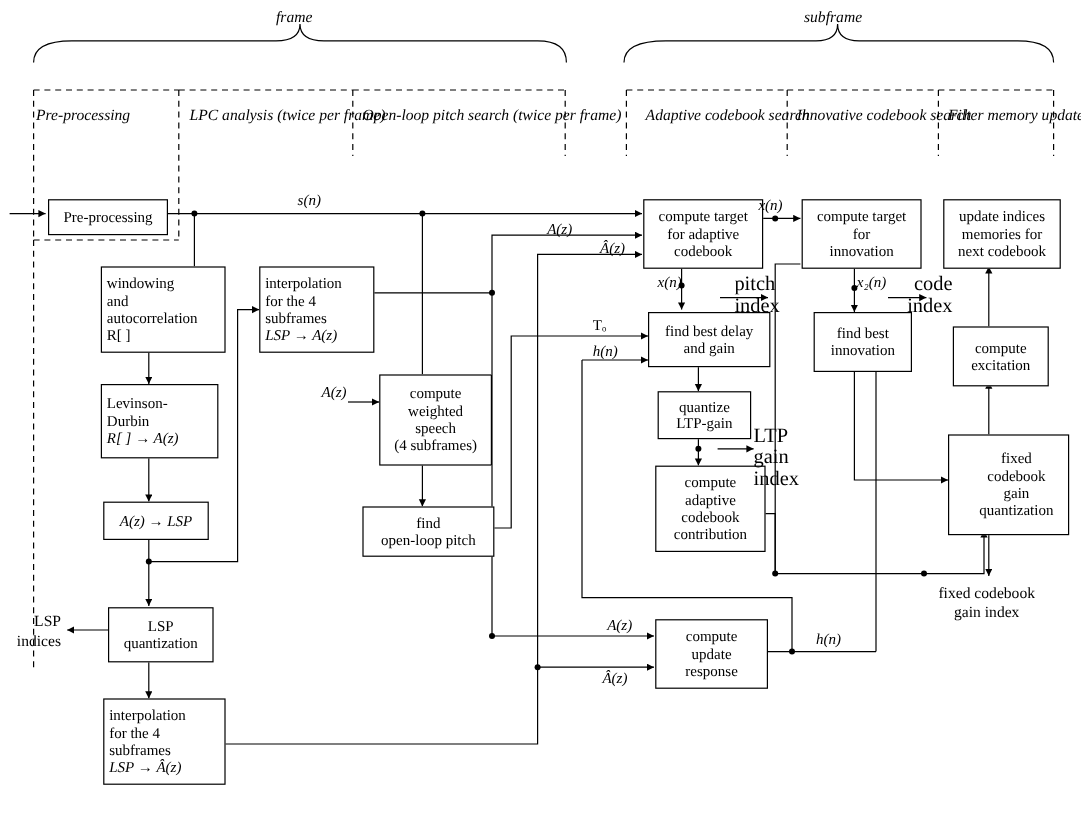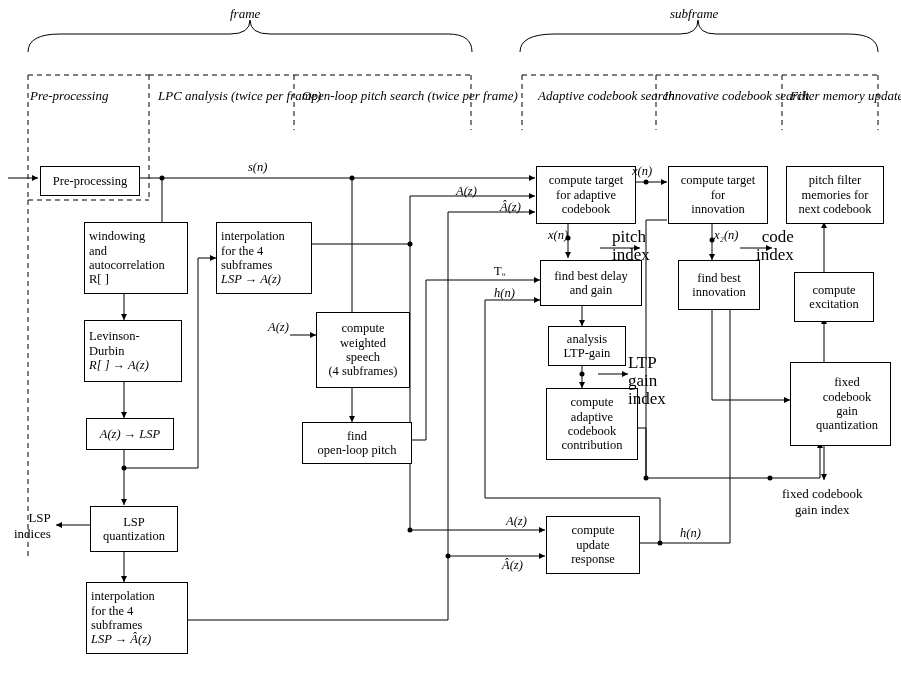--- a/index.html
+++ b/index.html
@@ -262,21 +262,21 @@
     <span>for adaptive</span>
     <span>codebook</span>
   </div>
 
   <div class="node" style="left:540px; top:260px; width:92px; height:40px;">
     <span>find best delay</span>
     <span>and gain</span>
   </div>
 
   <div class="node" style="left:548px; top:326px; width:68px; height:34px;">
-    <span>analysis</span>
+    <span>quantize</span>
     <span>LTP-gain</span>
   </div>
 
   <div class="node" style="left:546px; top:388px; width:82px; height:66px;">
     <span>compute</span>
     <span>adaptive</span>
     <span>codebook</span>
     <span>contribution</span>
   </div>
 
@@ -285,21 +285,21 @@
     <span>for</span>
     <span>innovation</span>
   </div>
 
   <div class="node" style="left:678px; top:260px; width:72px; height:44px;">
     <span>find best</span>
     <span>innovation</span>
   </div>
 
   <div class="node" style="left:786px; top:166px; width:88px; height:52px;">
-    <span>pitch filter</span>
+    <span>update indices</span>
     <span>memories for</span>
     <span>next codebook</span>
   </div>
 
   <div class="node" style="left:794px; top:272px; width:70px; height:44px;">
     <span>compute</span>
     <span>excitation</span>
   </div>
 
   <div class="node" style="left:790px; top:362px; width:78px; height:78px;padding-left:17px;">

